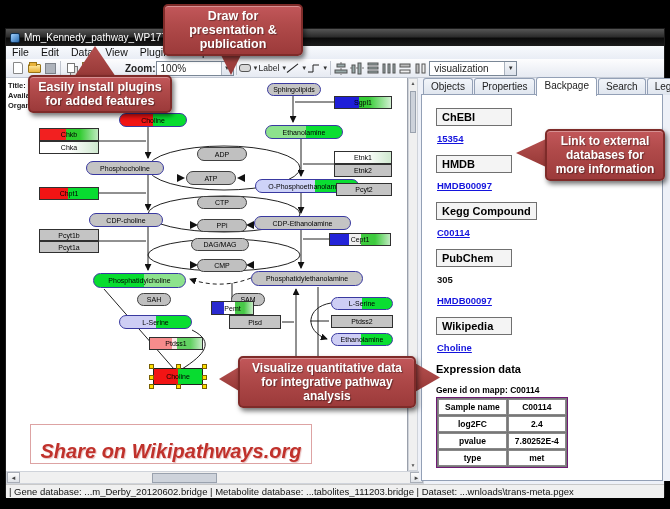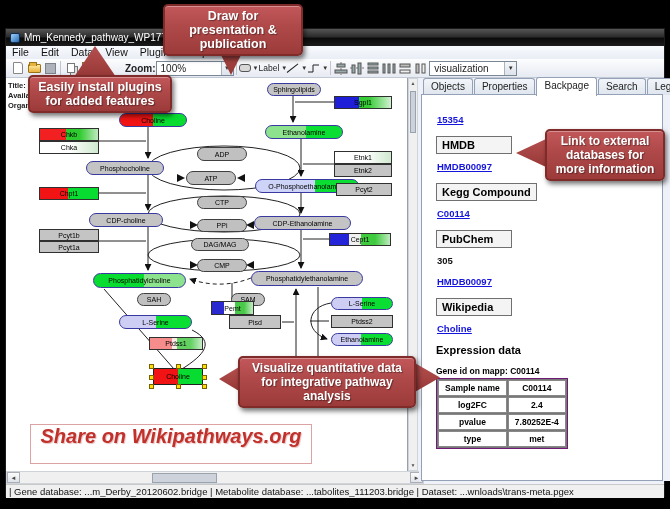--- a/index.html
+++ b/index.html
@@ -83,21 +83,21 @@
     font-size:9.5px;color:#111;line-height:14px;padding-left:3px;white-space:nowrap;overflow:hidden;}
 
   
   .callout{position:absolute;z-index:60;background:linear-gradient(#c2575a 0%,#b04a4a 40%,#9c3a3a 100%);
     border:2px solid #7e2b29;border-radius:5px;color:#fff;font-weight:bold;text-align:center;
     padding:3px 6px;box-shadow:2px 3px 5px rgba(0,0,0,.55), inset 0 1px 0 rgba(255,255,255,.35);
     text-shadow:1px 1px 1px rgba(0,0,0,.4);}
   .arrow-shape{position:absolute;z-index:59;background:linear-gradient(#b5504f,#963836);
     filter:drop-shadow(1px 2px 2px rgba(0,0,0,.4));}
   #share-box{position:absolute;left:30px;top:424px;width:282px;height:40px;background:#fff;border:1px solid #dda3a3;
-    z-index:55;display:flex;align-items:flex-start;justify-content:center;}
+    z-index:55;display:flex;align-items:flex-end;justify-content:center;}
   #share-text{color:#c0312b;font-size:20px;font-weight:bold;font-style:italic;text-shadow:1px 1px 1px #e8c0c0;}
 </style>
 </head>
 <body>
 
 <div id="stage">
 
   <div id="win">
 
     <div id="titlebar">
@@ -324,20 +324,21 @@
     <div id="side">
       <div id="tabs">
         <span class="tab">Objects</span>
         <span class="tab">Properties</span>
         <span class="tab active">Backpage</span>
         <span class="tab">Search</span>
         <span class="tab">Legend</span>
       </div>
       <div id="panel-content">
         <div class="bp-section">
+          <div class="bp-header">ChEBI</div>
           <a class="bp-link" href="#">15354</a>
         </div>
         <div class="bp-section">
           <div class="bp-header">HMDB</div>
           <a class="bp-link" href="#">HMDB00097</a>
         </div>
         <div class="bp-section">
           <div class="bp-header">Kegg Compound</div>
           <a class="bp-link" href="#">C00114</a>
         </div>

